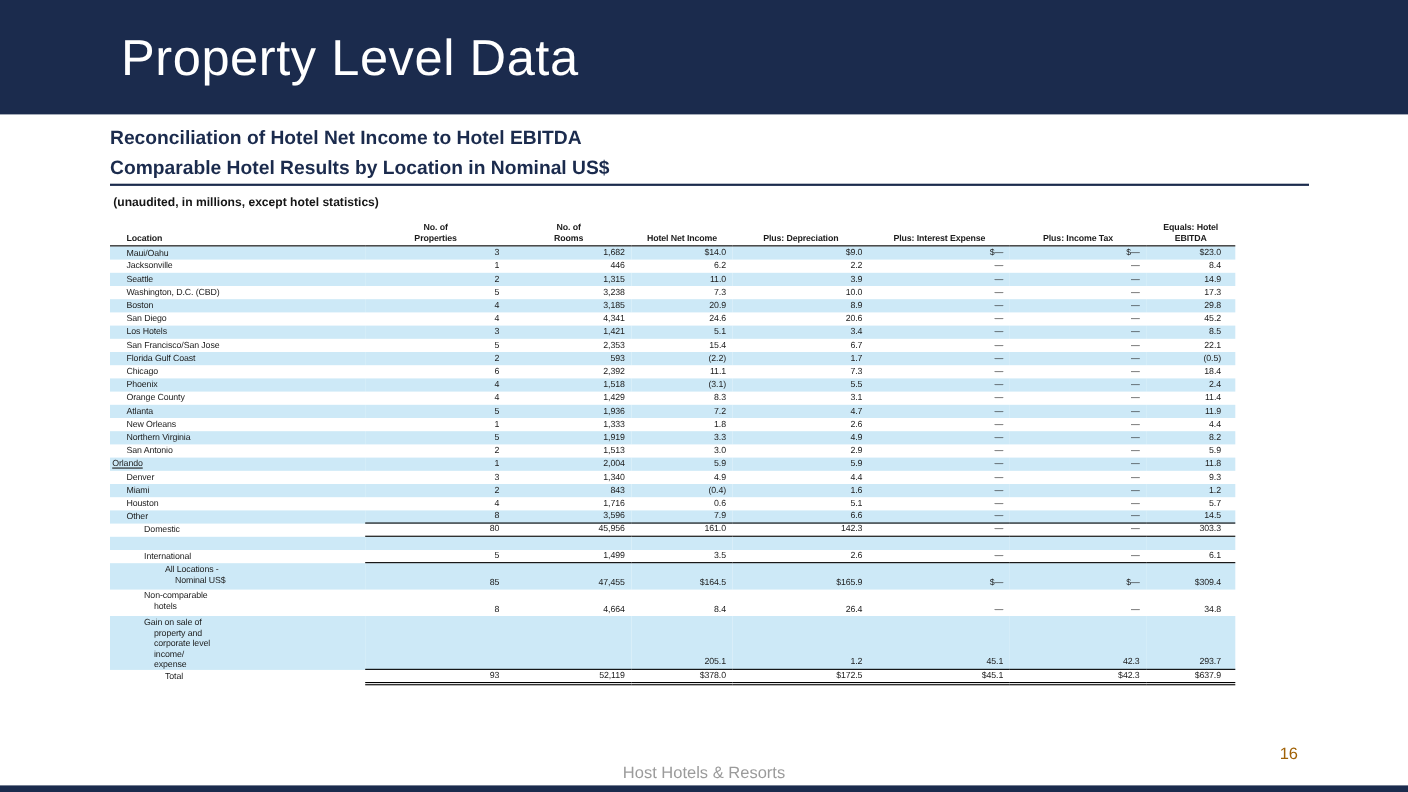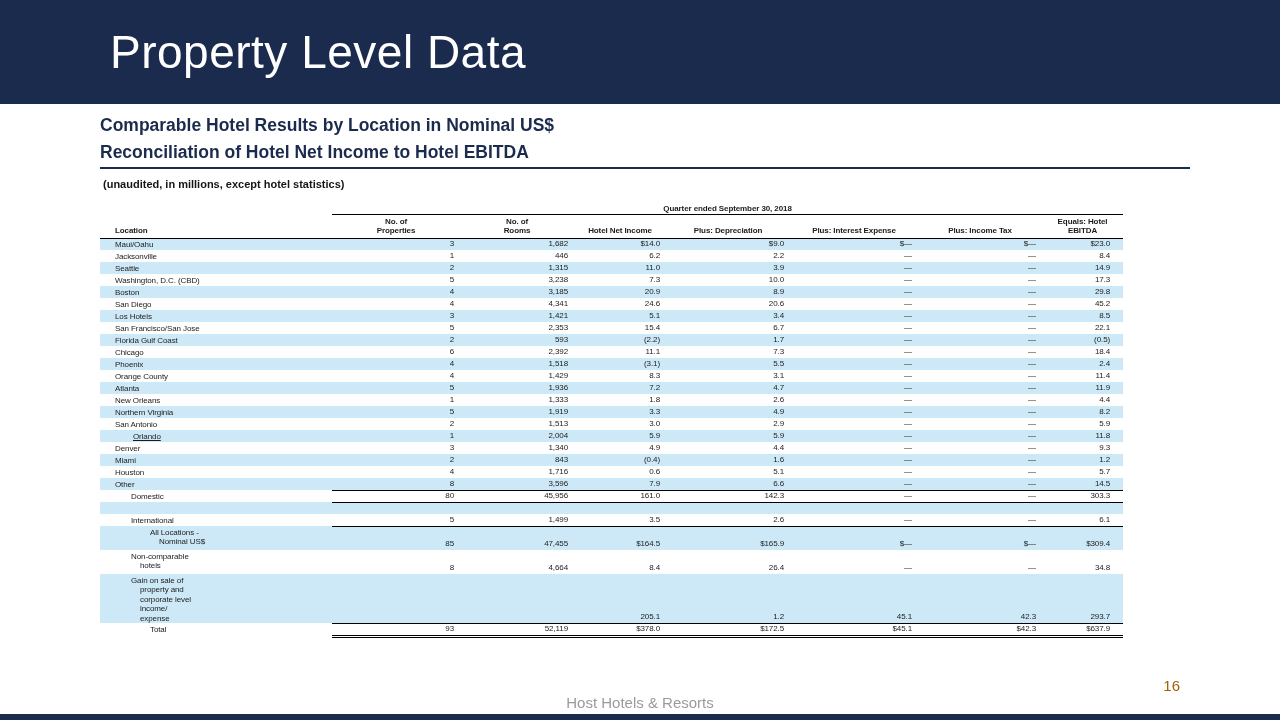--- a/index.html
+++ b/index.html
@@ -71,45 +71,41 @@
 </head>
 <body>
 
 <div class="slide">
 
   <div class="topbar">
     <div class="slide-title">Property Level Data</div>
   </div>
 
   <div class="subtitle">
+    <div>Reconciliation of Hotel Net Income to Hotel EBITDA</div>
     <div>Comparable Hotel Results by Location in Nominal US$</div>
-    <div>Reconciliation of Hotel Net Income to Hotel EBITDA</div>
   </div>
 
   <div class="rule"></div>
 
   <div class="note">(unaudited, in millions, except hotel statistics)</div>
 
   <div class="tablewrap">
     <table>
       <colgroup>
         <col style="width:232px">
           <col style="width:128px">
           <col style="width:114px">
         <col style="width:92px">
           <col style="width:124px">
           <col style="width:128px">
         <col style="width:124px">
           <col style="width:81px">
       </colgroup>
       <thead>
-        <tr>
-          <td class="qtr-spacer"></td>
-          <td class="qtr" colspan="7">Quarter ended September 30, 2018</td>
-        </tr>
         <tr class="colhead" id="colhead-row">
             <th class="loc">Location</th>
             <th>No. of
 Properties</th>
             <th>No. of
 Rooms</th>
             <th>Hotel Net Income</th>
             <th>Plus: Depreciation</th>
             <th>Plus: Interest Expense</th>
             <th>Plus: Income Tax</th>
@@ -271,21 +267,21 @@
             <td class="label" style="padding-left: 15px;">San Antonio</td>
             <td class="v">2</td>
             <td class="v">1,513</td>
             <td class="v">3.0</td>
             <td class="v">2.9</td>
             <td class="v">—</td>
             <td class="v">—</td>
             <td class="v last">5.9</td>
           </tr>
           <tr>
-            <td class="label" style="padding-left: 33px; text-decoration: underline;">Orlando</td>
+            <td class="label" style="padding-left: 2px; text-decoration: underline;">Orlando</td>
             <td class="v">1</td>
             <td class="v">2,004</td>
             <td class="v">5.9</td>
             <td class="v">5.9</td>
             <td class="v">—</td>
             <td class="v">—</td>
             <td class="v last">11.8</td>
           </tr>
           <tr>
             <td class="label" style="padding-left: 15px;">Denver</td>

